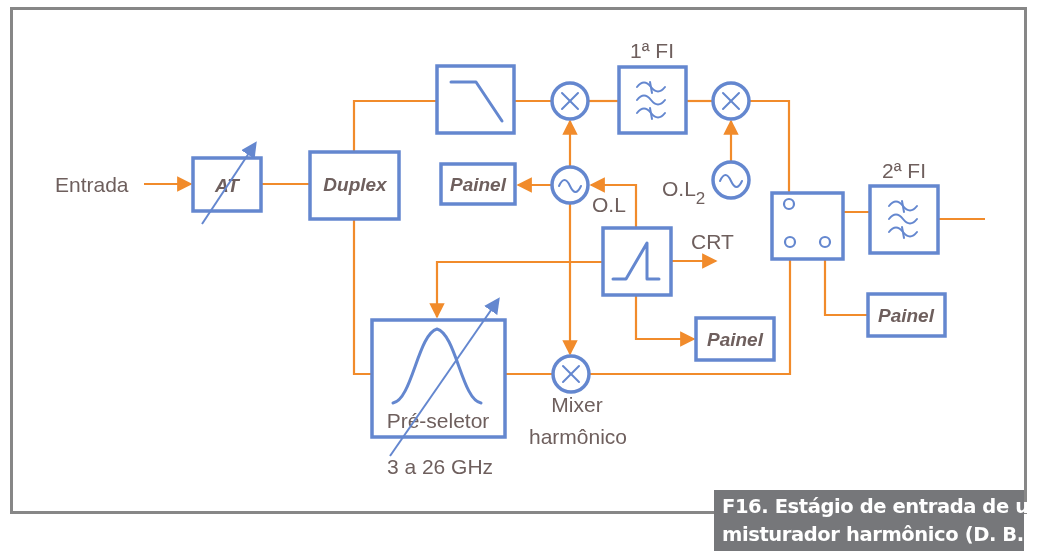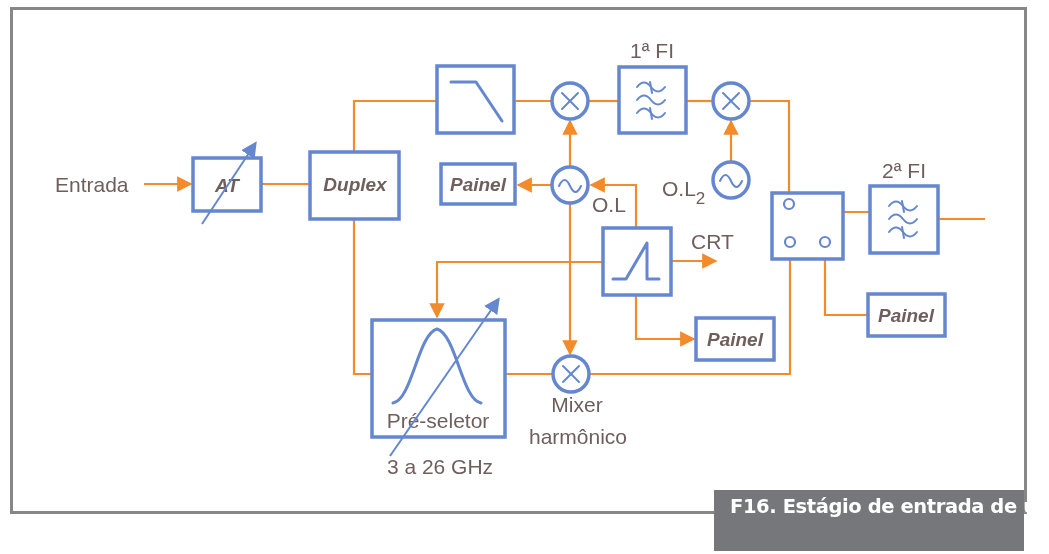--- a/index.html
+++ b/index.html
@@ -1,19 +1,19 @@
 <!DOCTYPE html>
 <html><head>
 <meta charset="utf-8">
 <style>
   html, body { margin: 0; padding: 0; background: #ffffff; }
   body { width: 1049px; height: 554px; position: relative; overflow: hidden; font-family: "Liberation Sans", sans-serif; }
   #frame { position: absolute; left: 10px; top: 7px; width: 1011px; height: 501px; border: 3px solid #878787; box-sizing: content-box; background: #fff; }
   #diagram { position: absolute; left: 0; top: 0; width: 1049px; height: 554px; }
-  .caption { position: absolute; left: 714px; top: 490px; width: 310px; height: 61px; background: #76777a; color: #ffffff; font-family: "DejaVu Sans", sans-serif; font-weight: bold; font-size: 19.5px; line-height: 28px; text-align: right; padding: 3px 8px 0 16px; box-sizing: border-box; letter-spacing: -0.4px; }
+  .caption { position: absolute; left: 714px; top: 490px; width: 310px; height: 61px; background: #76777a; color: #ffffff; font-family: "DejaVu Sans", sans-serif; font-weight: bold; font-size: 19.5px; line-height: 28px; text-align: right; padding: 3px 8px 0 8px; box-sizing: border-box; letter-spacing: -0.4px; }
   .caption div { white-space: nowrap; }
   svg text { font-family: "Liberation Sans", sans-serif; fill: #6e5f5d; }
   .lbl { font-size: 21px; }
   .blk { font-size: 19px; font-weight: bold; font-style: italic; }
   .box { fill: #ffffff; stroke: #6487cf; stroke-width: 3.5; }
   .glyph { fill: none; stroke: #6487cf; stroke-width: 3; stroke-linecap: round; stroke-linejoin: round; }
   .thin { fill: none; stroke: #6487cf; stroke-width: 2; stroke-linecap: round; }
   .wire { fill: none; stroke: #f18b2b; stroke-width: 2.2; }
   .arrowhead { fill: #f18b2b; }
   .tuning { stroke: #6487cf; stroke-width: 2; }
@@ -176,13 +176,14 @@
       <line class="thin" x1="563" y1="366" x2="579" y2="382"></line>
       <line class="thin" x1="579" y1="366" x2="563" y2="382"></line>
     </g>
   </g>
   <text class="lbl" x="577" y="412" text-anchor="middle">Mixer</text>
   <text class="lbl" x="578" y="444" text-anchor="middle">harmônico</text>
 </svg>
 
 <div class="caption">
   <div>F16. Estágio de entrada de um</div>
+  <div>misturador harmônico (D. B.).</div>
 </div>
 
 </body></html>

